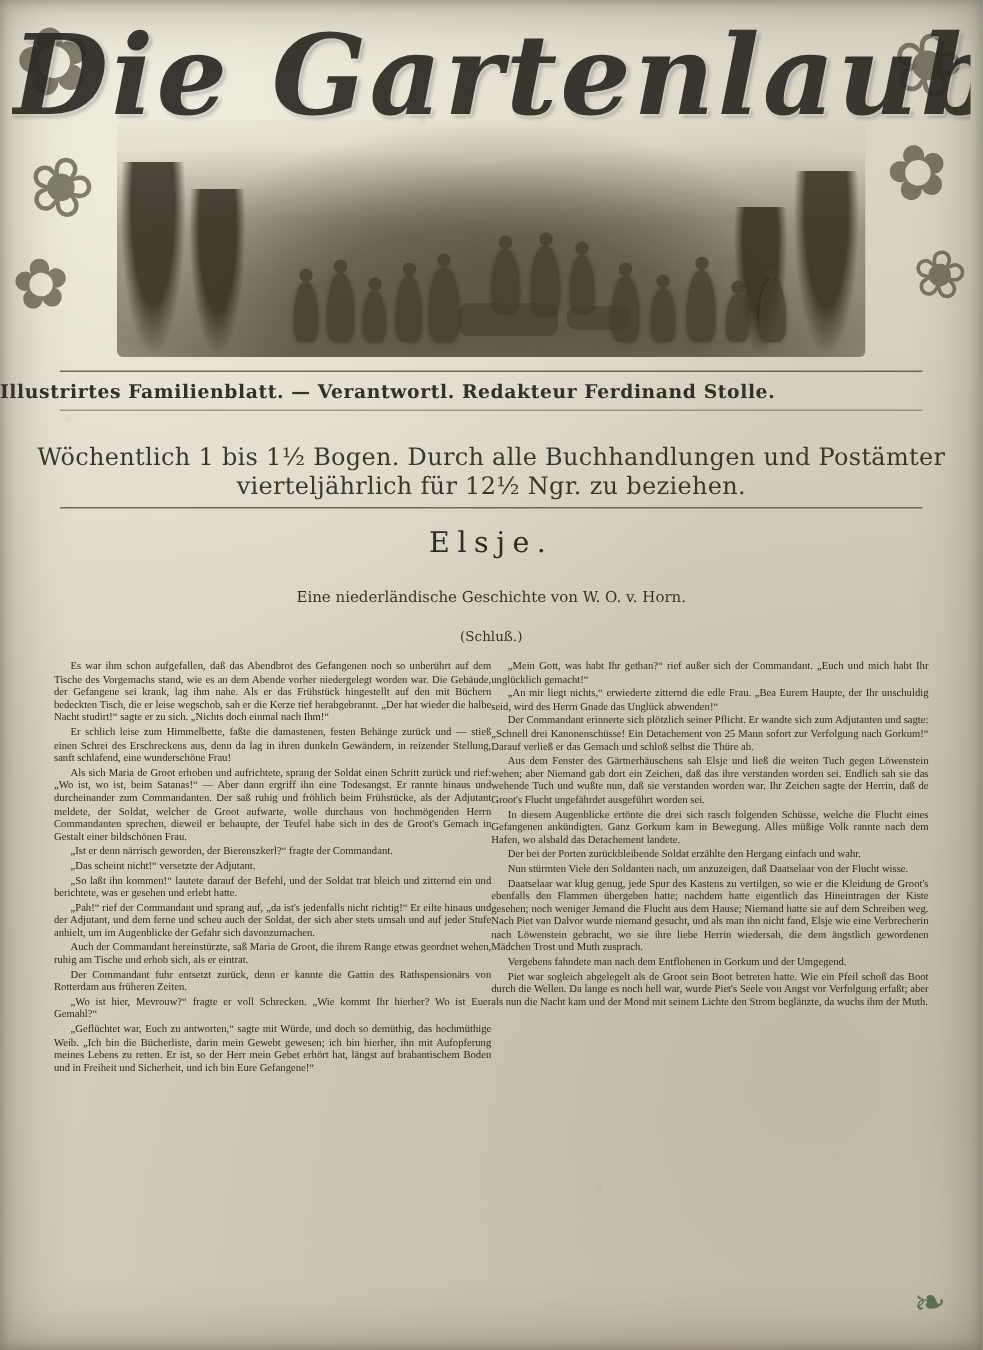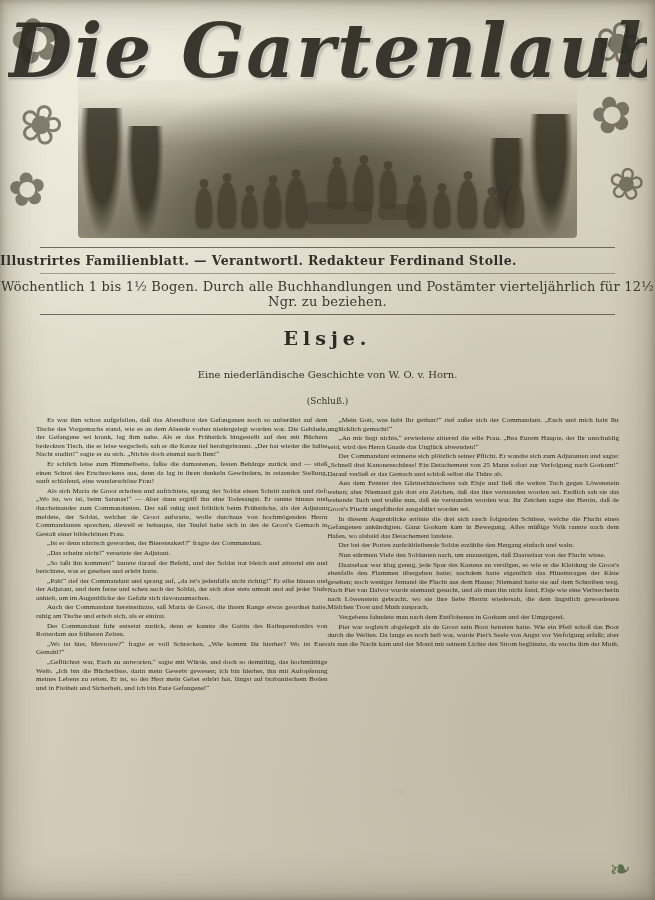--- a/index.html
+++ b/index.html
@@ -142,31 +142,31 @@
     font-family: "DejaVu Serif", serif;
     font-weight: bold;
     font-size: 12.5px;
     color: #33302a;
     letter-spacing: .4px;
     margin-top: 3px;
   }
   #subscription {
     text-align: center;
     font-family: "DejaVu Serif", serif;
-    font-size: 13px;
+    font-size: 16px;
     color: #3a372f;
-    margin-top: 5px;
+    margin-top: 21px;
     letter-spacing: .2px;
   }
 
   
   #article-title {
     text-align: center;
     font-family: "DejaVu Serif", serif;
-    font-weight: bold;
+    font-weight: normal;
     font-size: 19px;
     letter-spacing: 5px;
     color: #2e2b24;
     margin-top: 12px;
   }
   #article-sub {
     text-align: center;
     font-family: "DejaVu Serif", serif;
     font-size: 10px;
     color: #35322b;
@@ -276,21 +276,21 @@
 
   <div id="columns">
     <div class="col">
       <p>Es war ihm schon aufgefallen, daß das Abendbrot des Gefangenen noch so unberührt auf dem Tische des Vorgemachs stand, wie es an dem Abende vorher niedergelegt worden war. Die Gebäude, der Gefangene sei krank, lag ihm nahe. Als er das Frühstück hingestellt auf den mit Büchern bedeckten Tisch, die er leise wegschob, sah er die Kerze tief herabgebrannt. „Der hat wieder die halbe Nacht studirt!“ sagte er zu sich. „Nichts doch einmal nach Ihm!“</p>
       <p>Er schlich leise zum Himmelbette, faßte die damastenen, festen Behänge zurück und — stieß einen Schrei des Erschreckens aus, denn da lag in ihren dunkeln Gewändern, in reizender Stellung, sanft schlafend, eine wunderschöne Frau!</p>
       <p>Als sich Maria de Groot erhoben und aufrichtete, sprang der Soldat einen Schritt zurück und rief: „Wo ist, wo ist, beim Satanas!“ — Aber dann ergriff ihn eine Todesangst. Er rannte hinaus und durcheinander zum Commandanten. Der saß ruhig und fröhlich beim Frühstücke, als der Adjutant meldete, der Soldat, welcher de Groot aufwarte, wolle durchaus von hochmögenden Herrn Commandanten sprechen, dieweil er behaupte, der Teufel habe sich in des de Groot's Gemach in Gestalt einer bildschönen Frau.</p>
       <p>„Ist er denn närrisch geworden, der Bierenszkerl?“ fragte der Commandant.</p>
       <p>„Das scheint nicht!“ versetzte der Adjutant.</p>
       <p>„So laßt ihn kommen!“ lautete darauf der Befehl, und der Soldat trat bleich und zitternd ein und berichtete, was er gesehen und erlebt hatte.</p>
       <p>„Pah!“ rief der Commandant und sprang auf, „da ist's jedenfalls nicht richtig!“ Er eilte hinaus und der Adjutant, und dem ferne und scheu auch der Soldat, der sich aber stets umsah und auf jeder Stufe anhielt, um im Augenblicke der Gefahr sich davonzumachen.</p>
-      <p>Auch der Commandant hereinstürzte, saß Maria de Groot, die ihrem Range etwas geordnet hatte, ruhig am Tische und erhob sich, als er eintrat.</p>
+      <p>Auch der Commandant hereinstürzte, saß Maria de Groot, die ihrem Range etwas geordnet wehen, ruhig am Tische und erhob sich, als er eintrat.</p>
       <p>Der Commandant fuhr entsetzt zurück, denn er kannte die Gattin des Rathspensionärs von Rotterdam aus früheren Zeiten.</p>
       <p>„Wo ist hier, Mevrouw?“ fragte er voll Schrecken. „Wie kommt Ihr hierher? Wo ist Euer Gemahl?“</p>
       <p>„Geflüchtet war, Euch zu antworten,“ sagte mit Würde, und doch so demüthig, das hochmüthige Weib. „Ich bin die Bücherliste, darin mein Gewebt gewesen; ich bin hierher, ihn mit Aufopferung meines Lebens zu retten. Er ist, so der Herr mein Gebet erhört hat, längst auf brabantischem Boden und in Freiheit und Sicherheit, und ich bin Eure Gefangene!“</p>
     </div>
     <div class="col">
       <p>„Mein Gott, was habt Ihr gethan?“ rief außer sich der Commandant. „Euch und mich habt Ihr unglücklich gemacht!“</p>
       <p>„An mir liegt nichts,“ erwiederte zitternd die edle Frau. „Bea Eurem Haupte, der Ihr unschuldig seid, wird des Herrn Gnade das Unglück abwenden!“</p>
       <p>Der Commandant erinnerte sich plötzlich seiner Pflicht. Er wandte sich zum Adjutanten und sagte: „Schnell drei Kanonenschüsse! Ein Detachement von 25 Mann sofort zur Verfolgung nach Gorkum!“ Darauf verließ er das Gemach und schloß selbst die Thüre ab.</p>
       <p>Aus dem Fenster des Gärtnerhäuschens sah Elsje und ließ die weiten Tuch gegen Löwenstein wehen; aber Niemand gab dort ein Zeichen, daß das ihre verstanden worden sei. Endlich sah sie das wehende Tuch und wußte nun, daß sie verstanden worden war. Ihr Zeichen sagte der Herrin, daß de Groot's Flucht ungefährdet ausgeführt worden sei.</p>
       <p>In diesem Augenblicke ertönte die drei sich rasch folgenden Schüsse, welche die Flucht eines Gefangenen ankündigten. Ganz Gorkum kam in Bewegung. Alles müßige Volk rannte nach dem Hafen, wo alsbald das Detachement landete.</p>

